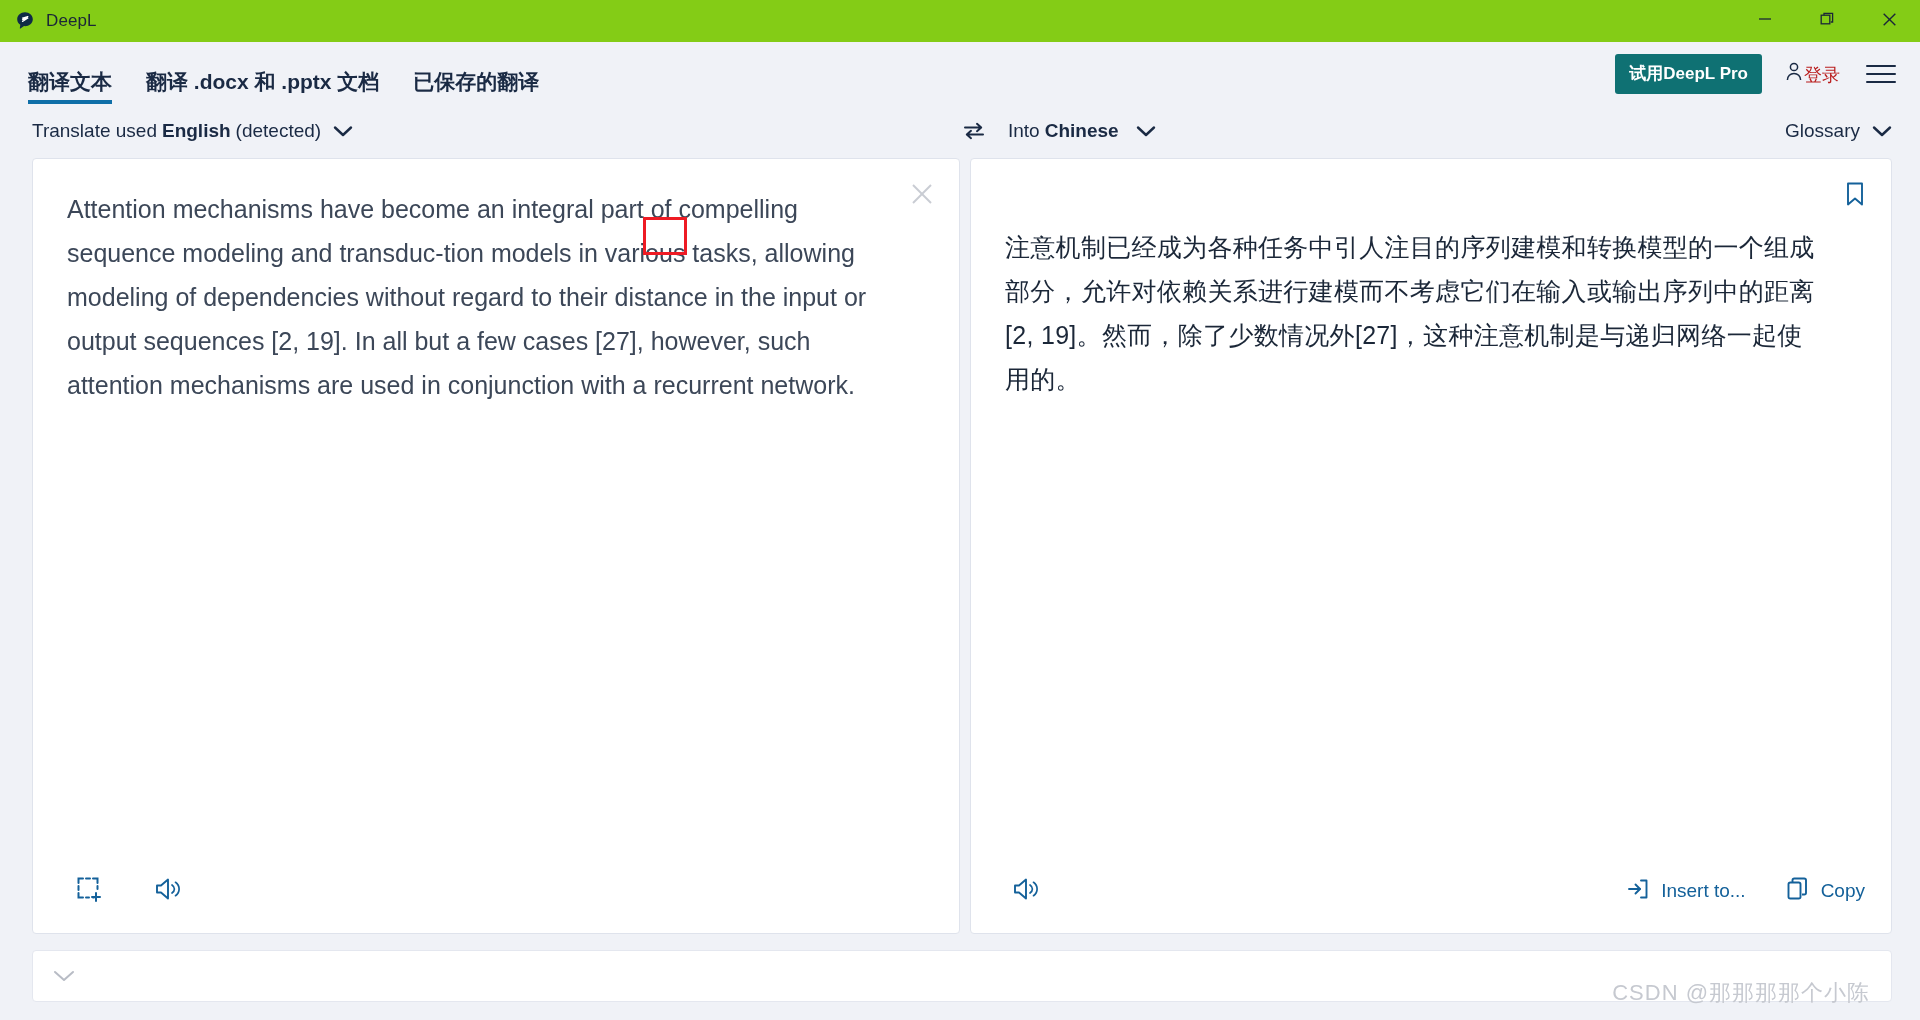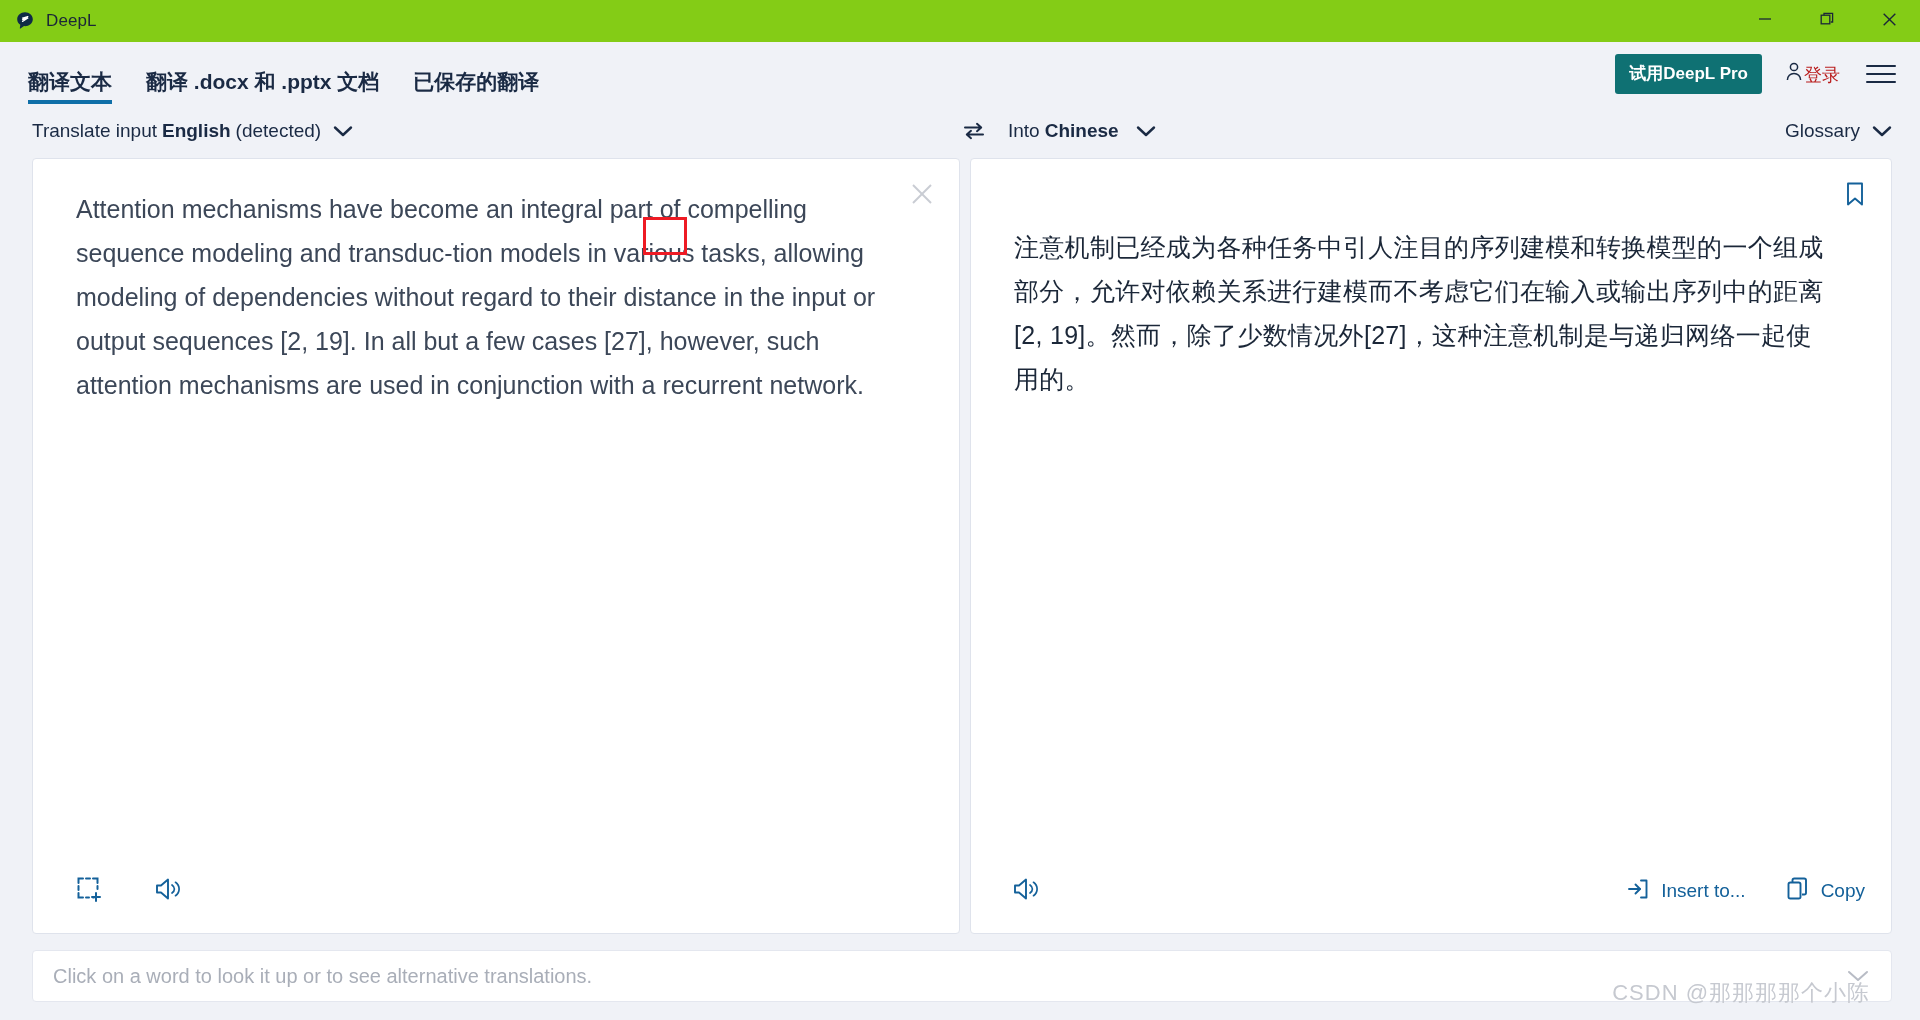--- a/index.html
+++ b/index.html
@@ -147,21 +147,21 @@
     position: relative;
     display: flex;
     flex-direction: column;
     min-height: 0;
   }
   .panel.source { width: 928px; flex: 0 0 928px; }
   .panel.target { flex: 1 1 auto; }
 
   .panel-body {
     flex: 1 1 auto;
-    padding: 28px 34px 0 43px;
+    padding: 28px 34px 0 34px;
     position: relative;
     overflow: hidden;
   }
   .src-text {
     font-size: 25px;
     line-height: 44px;
     color: #3c4758;
     max-width: 840px;
     white-space: pre-wrap;
   }
@@ -314,21 +314,21 @@
       <div class="hamburger">
         <span></span>
         <span></span>
         <span></span>
       </div>
     </div>
   </div>
 
   <div class="langbar">
     <div class="lang-left">
-      <span>Translate input</span>
+      <span>Translate used</span>
       <span class="strong">English</span>
       <span>(detected)</span>
       <span class="chev">
         <svg width="20" height="13" viewBox="0 0 20 13">
             <path d="M2 2.5L10 10 18 2.5" stroke="#1a2a44" stroke-width="2.4" fill="none" stroke-linecap="round" stroke-linejoin="round"></path>
           </svg>
       </span>
     </div>
     <div class="lang-mid">
       <span class="swap-icon">
@@ -439,21 +439,20 @@
             </svg>
           </span>
           <span>Copy</span>
         </span>
       </div>
     </div>
   </div>
 
   <div class="dictbar-wrap">
     <div class="dictbar">
-      <span class="dict-placeholder">Click on a word to look it up or to see alternative translations.</span>
       <span class="dict-chev">
         <svg width="22" height="14" viewBox="0 0 22 14">
             <path d="M2 3L11 11 20 3" stroke="#b8bcc5" stroke-width="2" fill="none" stroke-linecap="round" stroke-linejoin="round"></path>
           </svg>
       </span>
     </div>
   </div>
 
   <div class="watermark">CSDN @那那那那个小陈</div>
 

